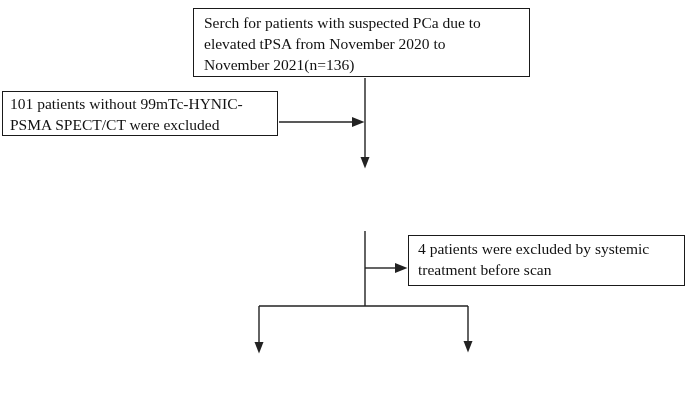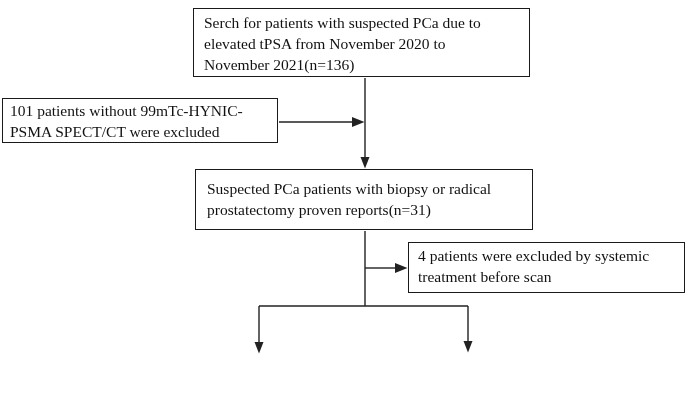--- a/index.html
+++ b/index.html
@@ -23,23 +23,23 @@
   .flow-node {
     position: absolute;
     border: 1.5px solid var(--color-border);
     background: var(--color-background);
     color: var(--color-text);
     font-size: 15.5px;
     line-height: 21px;
     white-space: pre-line;
   }
   .node-search        { left: 193px; top: 8px;   width: 337px; height: 69px; padding: 3px 4px 0 10px; }
-  .node-excluded-spect{ left: 2px;   top: 98px;  width: 276px; height: 45px; padding: 1px 4px 0 7px; font-family: Liberation Serif, serif;  }
+  .node-excluded-spect{ left: 2px;   top: 91px;  width: 276px; height: 45px; padding: 1px 4px 0 7px; font-family: Liberation Serif, serif;  }
   .node-proven        { left: 195px; top: 169px; width: 338px; height: 61px; padding: 8px 4px 0 11px; }
-  .node-excluded-systemic { left: 408px; top: 242px; width: 277px; height: 51px; padding: 2px 4px 0 9px; }
+  .node-excluded-systemic { left: 408px; top: 235px; width: 277px; height: 51px; padding: 2px 4px 0 9px; }
   .node-without-mets  { left: 176px; top: 354px; width: 161px; height: 51px; padding: 3px 4px 0 9px; }
   .node-with-mets     { left: 388px; top: 353px; width: 177px; height: 52px; padding: 3px 4px 0 9px; }
   svg.connectors {
     position: absolute;
     left: 0; top: 0;
     width: 687px; height: 407px;
     pointer-events: none;
   }
   svg.connectors line    { stroke: var(--color-line); stroke-width: 1.4; }
   svg.connectors polygon { fill: var(--color-line); }
@@ -71,21 +71,19 @@
     <polygon points="463.5,341 472.5,341 468,352.5"></polygon>
   </svg>
 
   <div class="flow-node node-search">Serch for patients with suspected PCa due to
 elevated tPSA from November 2020 to
 November 2021(n=136)</div>
 
   <div class="flow-node node-excluded-spect">101 patients without 99mTc-HYNIC-
 PSMA SPECT/CT were excluded</div>
 
-  <div class="flow-node node-proven">Suspected PCa patients with biopsy or radical
-prostatectomy proven reports(n=31)</div>
 
   <div class="flow-node node-excluded-systemic">4 patients were excluded by systemic
 treatment before scan</div>
 
 
 
 </div>
 
 </body></html>

